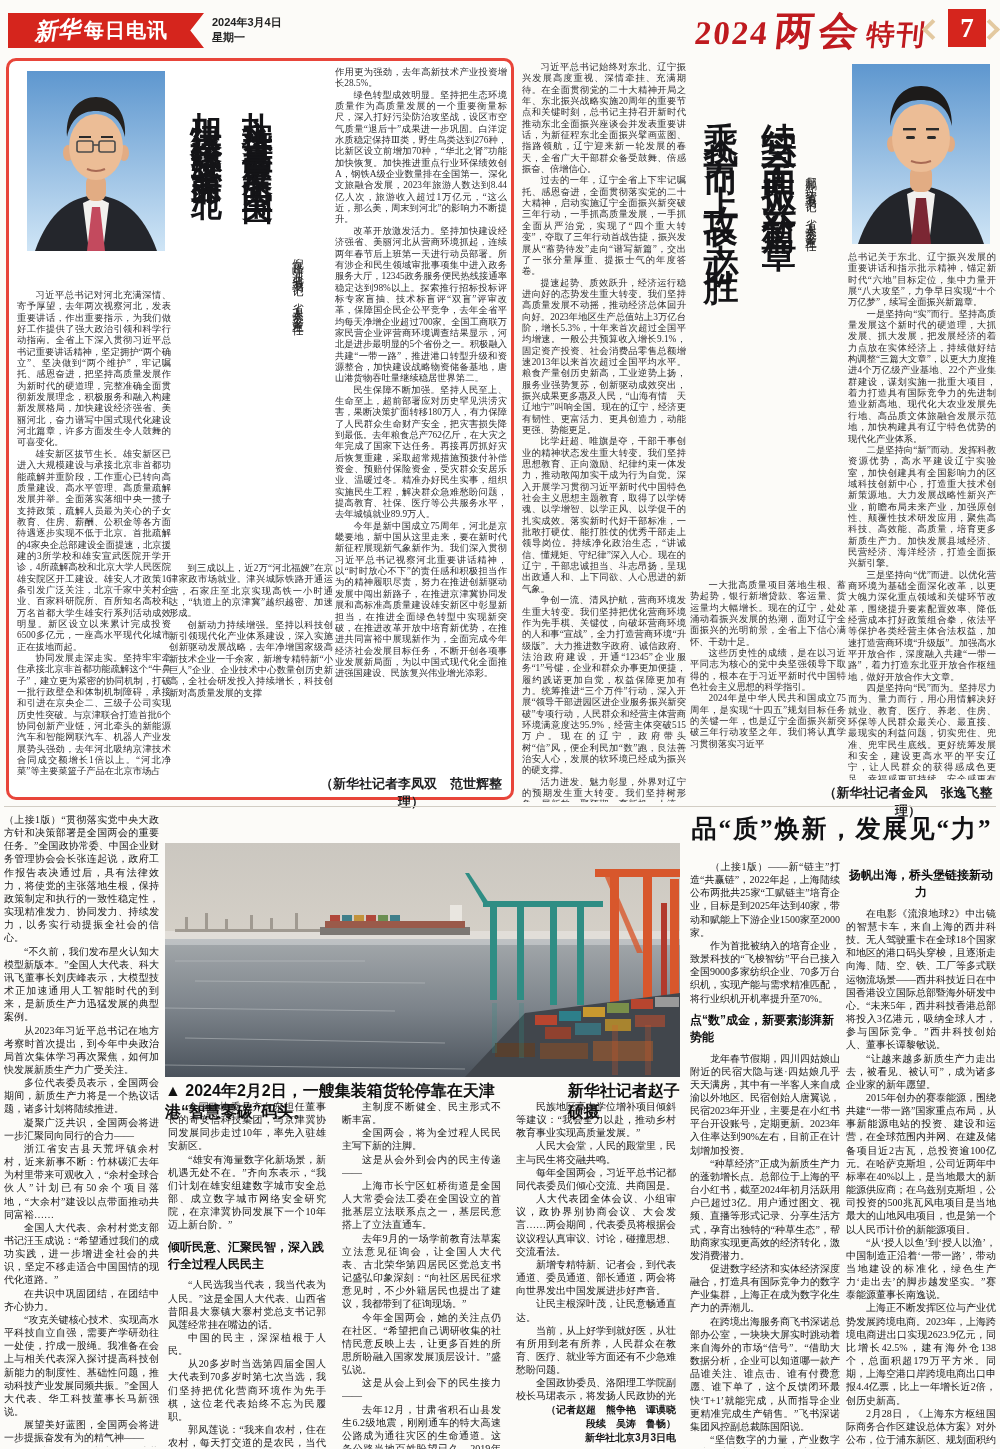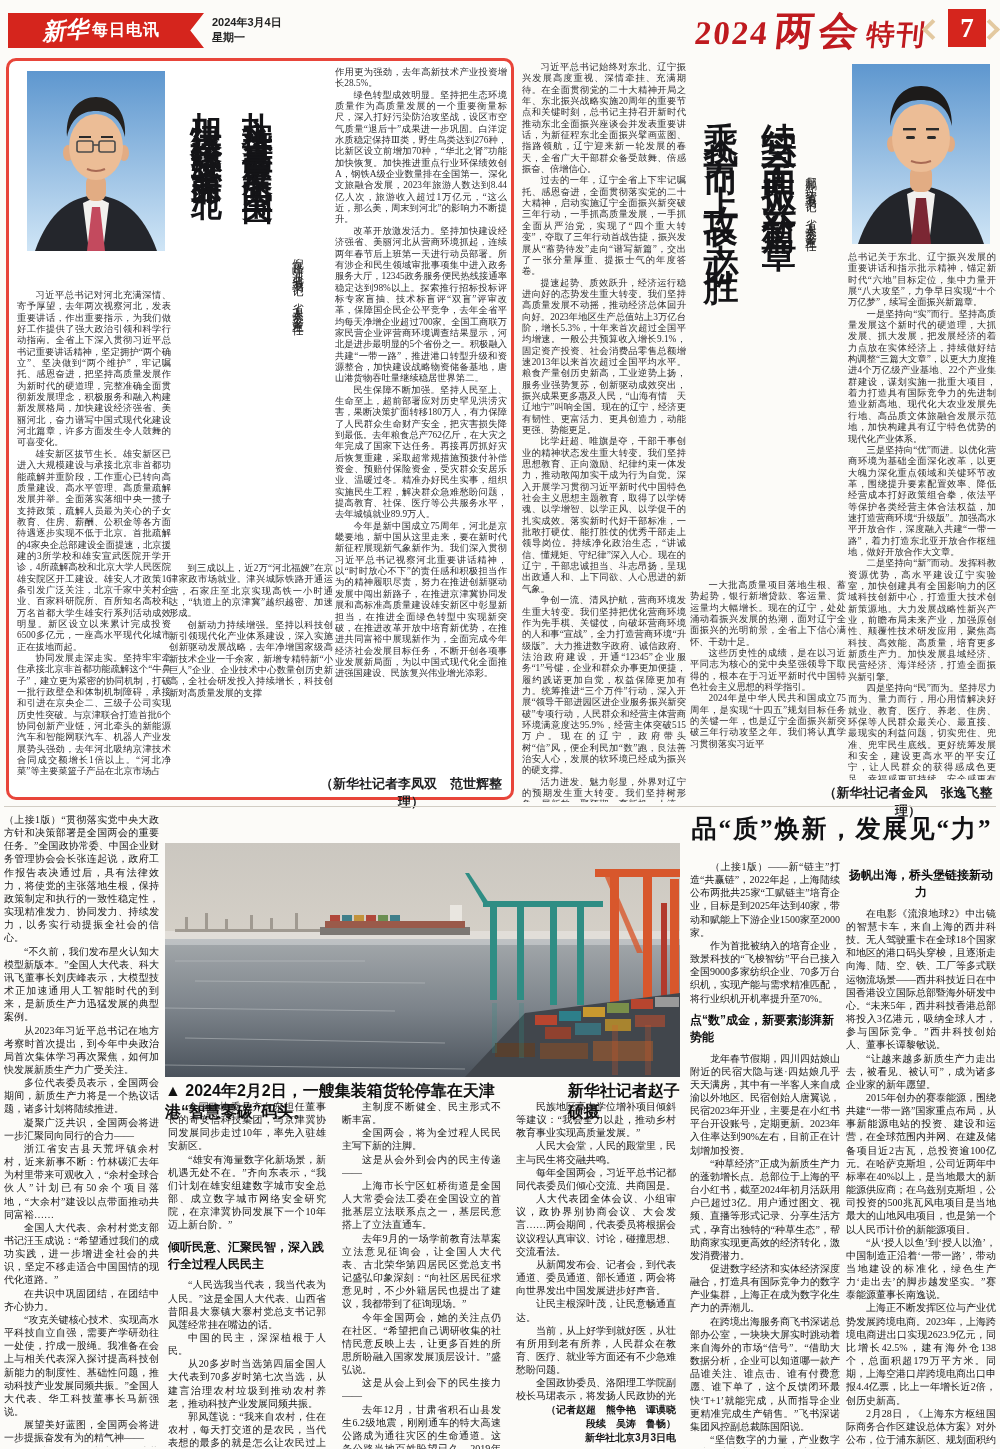--- a/index.html
+++ b/index.html
@@ -4,21 +4,21 @@
 <style>
   html,body{margin:0;padding:0;background:#e8e5df;}
   .page{position:relative;width:1000px;height:1449px;margin:0 auto;background:#fcfbf8;
         overflow:hidden;font-family:"Liberation Serif","DejaVu Serif",serif;color:#1d1d1f;}
 
   
   .ribbon{position:absolute;left:8px;top:13px;width:196px;height:35px;background:#d5251d;color:#fff;
           display:flex;align-items:center;justify-content:center;gap:4px;
           clip-path:polygon(0 0,100% 0,93% 50%,100% 100%,0 100%);}
   .logo-script{display:inline-block;font-style:italic;font-weight:900;font-size:23px;transform:rotate(-5deg);}
-  .logo-block{font-family:"Liberation Sans",sans-serif;font-weight:900;font-size:16px;letter-spacing:1px;padding-right:10px;}
+  .logo-block{font-family:"Liberation Sans",sans-serif;font-weight:900;font-size:20px;letter-spacing:1px;padding-right:10px;}
   .date-block{position:absolute;left:212px;top:15px;font-family:"Liberation Sans",sans-serif;
               font-size:11px;font-weight:700;line-height:1.4;color:#222;}
   .edition{position:absolute;left:695px;top:4px;width:225px;text-align:center;color:#bf1a1f;
            font-weight:900;white-space:nowrap;transform:skewX(-6deg);}
   .ed-year{font-size:33px;letter-spacing:2px;}
   .ed-main{font-size:39px;letter-spacing:5px;margin-left:6px;}
   .ed-sub{font-size:28px;letter-spacing:2px;margin-left:4px;}
   .pagenum{position:absolute;right:14px;top:9px;width:38px;height:38px;background:#d5251d;color:#fff;
            font-size:27px;font-weight:900;display:flex;align-items:center;justify-content:center;}
   .chev{position:absolute;width:11px;height:11px;border-left:4px solid #e3c9a0;border-bottom:4px solid #e3c9a0;}
@@ -198,22 +198,22 @@
             <rect x="74" y="64" width="13" height="2.4"></rect>
           <rect x="54" y="72" width="9" height="3" rx="1.5"></rect>
             <rect x="75" y="72" width="9" height="3" rx="1.5"></rect>
           </g>
         <path d="M59,97 Q69,101 79,97" stroke="#a86a54" fill="none" stroke-width="2"></path>
       </svg>
     </div>
     <div class="col top-col ln-col3">
         <p class="para">总书记关于东北、辽宁振兴发展的重要讲话和指示批示精神，锚定新时代“六地”目标定位，集中力量开展“八大攻坚”，力争早日实现“十个万亿梦”，续写全面振兴新篇章。</p>
         <p class="para">一是坚持向“实”而行。坚持高质量发展这个新时代的硬道理，大抓发展、抓大发展，把发展经济的着力点放在实体经济上，持续做好结构调整“三篇大文章”，以更大力度推进4个万亿级产业基地、22个产业集群建设，谋划实施一批重大项目，着力打造具有国际竞争力的先进制造业新高地、现代化大农业发展先行地、高品质文体旅融合发展示范地，加快构建具有辽宁特色优势的现代化产业体系。</p>
+        <p class="para">二是坚持向“新”而动。发挥科教资源优势，高水平建设辽宁实验室，加快创建具有全国影响力的区域科技创新中心，打造重大技术创新策源地。大力发展战略性新兴产业，前瞻布局未来产业，加强原创性、颠覆性技术研发应用，聚焦高科技、高效能、高质量，培育更多新质生产力。加快发展县域经济、民营经济、海洋经济，打造全面振兴新引擎。</p>
         <p class="para">三是坚持向“优”而进。以优化营商环境为基础全面深化改革，以更大魄力深化重点领域和关键环节改革，围绕提升要素配置效率、降低经营成本打好政策组合拳，依法平等保护各类经营主体合法权益，加速打造营商环境“升级版”。加强高水平开放合作，深度融入共建“一带一路”，着力打造东北亚开放合作枢纽地，做好开放合作大文章。</p>
-        <p class="para">二是坚持向“新”而动。发挥科教资源优势，高水平建设辽宁实验室，加快创建具有全国影响力的区域科技创新中心，打造重大技术创新策源地。大力发展战略性新兴产业，前瞻布局未来产业，加强原创性、颠覆性技术研发应用，聚焦高科技、高效能、高质量，培育更多新质生产力。加快发展县域经济、民营经济、海洋经济，打造全面振兴新引擎。</p>
         <p class="para">四是坚持向“民”而为。坚持尽力而为、量力而行，用心用情解决好就业、教育、医疗、养老、住房、环保等人民群众最关心、最直接、最现实的利益问题，切实兜住、兜准、兜牢民生底线。更好统筹发展和安全，建设更高水平的平安辽宁，让人民群众的获得感成色更足、幸福感更可持续、安全感更有保障。</p>
       </div>
     <div class="credit ln-credit">（新华社记者金风　张逸飞整理）</div>
   </section>
 
   <div class="divider"></div>
 
   <div class="col bottom-col bl-col">
       <p class="para">（上接1版）“贯彻落实党中央大政方针和决策部署是全国两会的重要任务。”全国政协常委、中国企业财务管理协会会长张连起说，政府工作报告表决通过后，具有法律效力，将使党的主张落地生根，保持政策制定和执行的一致性稳定性，实现精准发力、协同发力、持续发力，以务实行动提振全社会的信心。</p>
       <p class="para">“不久前，我们发布星火认知大模型新版本。”全国人大代表、科大讯飞董事长刘庆峰表示，大模型技术正加速通用人工智能时代的到来，是新质生产力迅猛发展的典型案例。</p>
@@ -318,41 +318,41 @@
 
   <div class="col bottom-col mid-col1">
     <div>
         <p class="para">全国政协委员齐向东担任董事长的奇安信科技集团，与京津冀协同发展同步走过10年，率先入驻雄安新区。</p>
         <p class="para">“雄安有海量数字化新场景，新机遇无处不在。”齐向东表示，“我们计划在雄安组建数字城市安全总部、成立数字城市网络安全研究院，在京津冀协同发展下一个10年迈上新台阶。”</p>
       </div>
     <h3 class="subhead">倾听民意、汇聚民智，深入践行全过程人民民主</h3>
     <div>
         <p class="para">“人民选我当代表，我当代表为人民。”这是全国人大代表、山西省昔阳县大寨镇大寨村党总支书记郭凤莲经常挂在嘴边的话。</p>
         <p class="para">中国的民主，深深植根于人民。</p>
-        <p class="para">从20多岁时当选第四届全国人大代表到70多岁时第七次当选，从建言治理农村垃圾到推动农村养老，推动科技产业发展同频共振。</p>
+        <p class="para">从20多岁时当选第四届全国人大代表到70多岁时第七次当选，我们坚持把优化营商环境作为先手棋，这位老代表始终不忘为民履职。</p>
         <p class="para">郭凤莲说：“我来自农村，住在农村，每天打交道的是农民，当代表想的最多的就是怎么让农民过上更好的日子。”</p>
       </div>
   </div>
   <div class="col bottom-col mid-col2">
       <p class="para">主制度不断健全、民主形式不断丰富。</p>
       <p class="para">全国两会，将为全过程人民民主写下新的注脚。</p>
       <p class="para">这是从会外到会内的民主传递——</p>
       <p class="para">上海市长宁区虹桥街道是全国人大常委会法工委在全国设立的首批基层立法联系点之一，基层民意搭上了立法直通车。</p>
       <p class="para">去年9月的一场学前教育法草案立法意见征询会，让全国人大代表、古北荣华第四居民区党总支书记盛弘印象深刻：“向社区居民征求意见时，不少外籍居民也提出了建议，我都带到了征询现场。”</p>
       <p class="para">今年全国两会，她的关注点仍在社区。“希望把自己调研收集的社情民意反映上去，让更多百姓的所思所盼融入国家发展顶层设计。”盛弘说。</p>
       <p class="para">这是从会上到会下的民生接力——</p>
       <p class="para">去年12月，甘肃省积石山县发生6.2级地震，刚刚通车的特大高速公路成为通往灾区的生命通道。这条公路当地百姓盼望已久，2019年全国两会上全国人大代表董彩云提出的建议推动了开工建设。</p>
     </div>
   <div class="col bottom-col mid-col3">
     <div class="mid3-body">
         <p class="para">民族地区高中学位增补项目倾斜等建议：“我会全力以赴，推动乡村教育事业实现高质量发展。”</p>
         <p class="para">人民大会堂，人民的殿堂里，民主与民生将交融共鸣。</p>
         <p class="para">每年全国两会，习近平总书记都同代表委员们倾心交流、共商国是。</p>
         <p class="para">人大代表团全体会议、小组审议，政协界别协商会议、大会发言……两会期间，代表委员将根据会议议程认真审议、讨论，碰撞思想、交流看法。</p>
-        <p class="para">从新闻发布会、记者会，到代表通道、委员通道、部长通道，两会将向世界发出中国发展进步好声音。</p>
+        <p class="para">新增专精特新、记者会，到代表通道、委员通道、部长通道，两会将向世界发出中国发展进步好声音。</p>
         <p class="para">让民主根深叶茂，让民意畅通直达。</p>
         <p class="para">当前，从上好学到就好医，从壮有所用到老有所养，人民群众在教育、医疗、就业等方面还有不少急难愁盼问题。</p>
         <p class="para">全国政协委员、洛阳理工学院副校长马珺表示，将发扬人民政协的光荣传统，心系“国之大者”，着眼民之关切，积极建言资政，不负使命担当。</p>
       </div>
     <p class="credit-line">（记者赵超　熊争艳　谭谟晓</p>
     <p class="credit-line">段续　吴涛　鲁畅）</p>
     <p class="credit-line">新华社北京3月3日电</p>
   </div>
 
   <h2 class="sh-headline">品“质”焕新，发展见“力”</h2>

